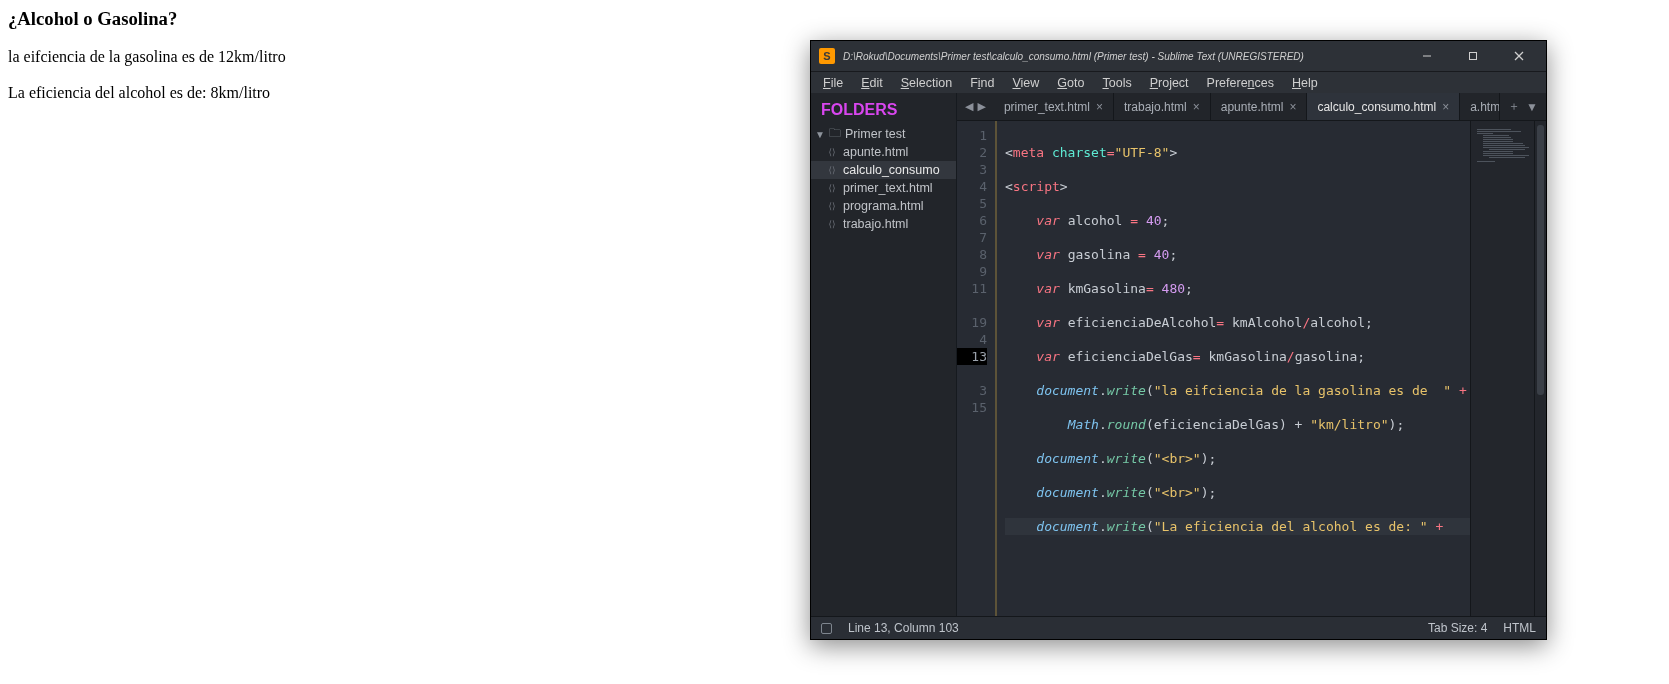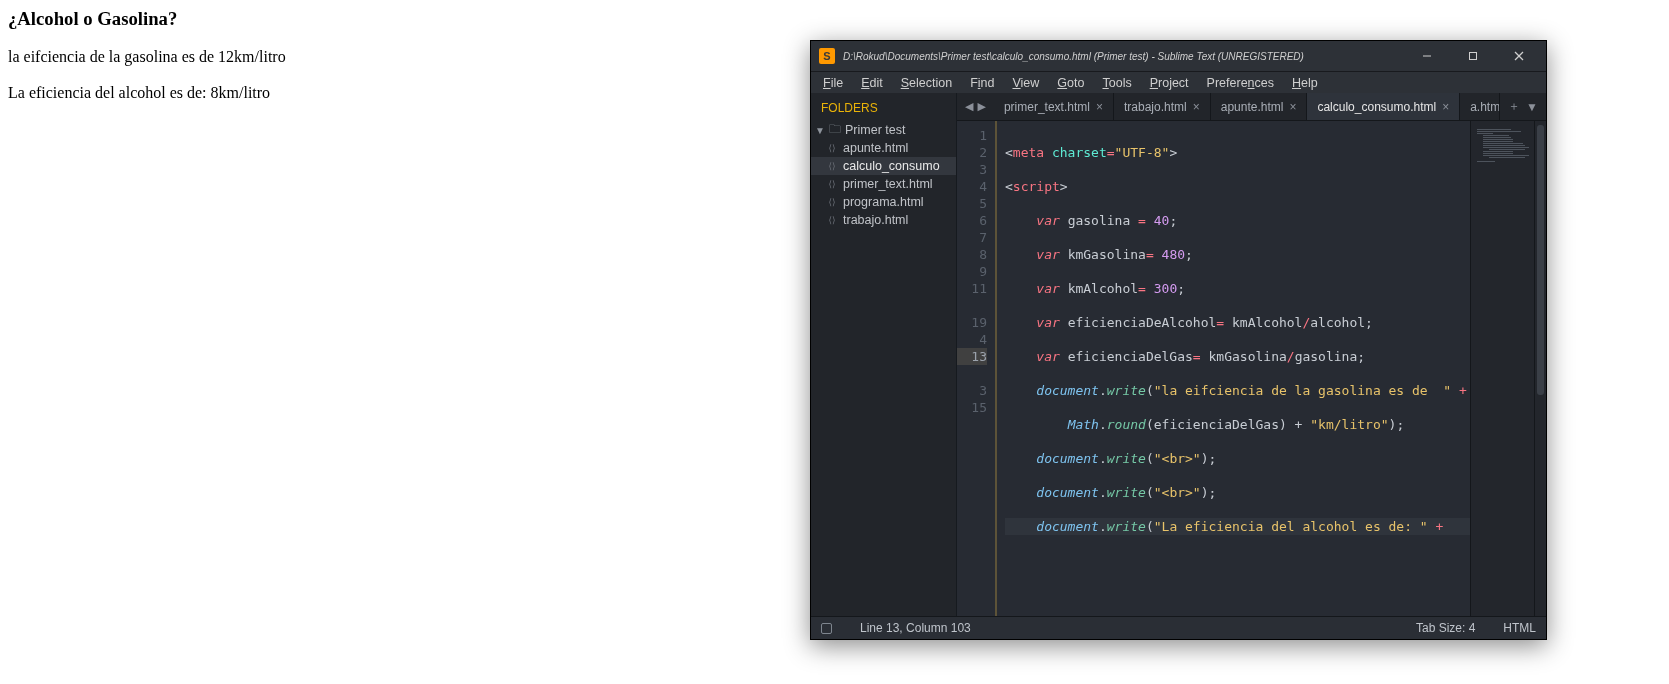--- a/index.html
+++ b/index.html
@@ -59,21 +59,21 @@
   }
   .menuitem { padding:2px 8px; border-radius:2px; }
   .menuitem .ul { text-decoration:underline; }
 
   .body-row { flex:1; display:flex; min-height:0; }
   .sidebar {
     width:146px; background:#22252a; border-right:1px solid #161a1f;
     display:flex; flex-direction:column;
   }
   .side-head {
-    font-weight:normal; font-size:12px; color:#eab308;
+    font-weight:bold; font-size:16px; color:#d946ef;
     padding:8px 10px 6px 10px;
   }
   .tree { font-size:12.5px; color:#c0c3c8; }
   .tree-row {
     display:flex; align-items:center; gap:4px;
     padding:2px 0 2px 14px; height:18px; white-space:nowrap; overflow:hidden;
   }
   .tree-row.folder { padding-left:4px; }
   .tree-row.sel { background:#33373e; color:#e8e8e8; }
   .tri { width:10px; text-align:center; color:#8e949c; font-size:10px; }
@@ -100,21 +100,21 @@
   .tab-right { display:flex; align-items:center; gap:6px; padding:0 8px; color:#8b9099; }
 
   .code-wrap { flex:1; display:flex; min-height:0; position:relative; }
   .gutter {
     width:40px; background:#272b33; color:#5a616c;
     font-family:Consolas,Menlo,monospace; font-size:13px;
     text-align:right; padding:6px 8px 0 0; line-height:17px;
     border-right:2px solid #5d5338;
   }
   .gutter .ln { height:17px; }
-  .gutter .ln.hl { background:#404040; color:#9ba2ac; }
+  .gutter .ln.hl { background:#000000; color:#9ba2ac; }
   .code {
     flex:1; background:#272b33; color:#c8cdd4;
     font-family:Consolas,Menlo,monospace; font-size:13px;
     line-height:17px; padding:6px 0 0 8px; white-space:pre;
     overflow:hidden;
   }
   .code .ln-row { height:17px; }
   .code .ln-row.hl { background:#2f343c; }
   .minimap {
     width:64px; background:#23262c; border-left:1px solid #14171b;
@@ -125,21 +125,21 @@
     width:12px; background:#23262c; border-left:1px solid #14171b; position:relative;
   }
   .scrollbar-v .thumb {
     position:absolute; left:2px; right:2px; top:4px; height:270px;
     background:#3a3f47; border-radius:3px;
   }
 
   .statusbar {
     height:23px; background:#2a2e35; border-top:1px solid #14171b;
     display:flex; align-items:center; color:#bfc4cb; font-size:12px;
-    padding:0 10px; gap:28px;
+    padding:0 10px; gap:16px;
   }
   .statusbar .sp { flex:1; }
   .statusbar .box {
     width:11px;height:11px;border:1px solid #7e858e;border-radius:2px;
   }
 
   
   .c-ang  { color:#c8cdd4; }
   .c-tag  { color:#f97583; }
   .c-attr { color:#5eead4;text-align:right; }
@@ -282,23 +282,23 @@
           <div class="ln">4</div>
           <div class="ln hl">13</div>
           <div class="ln"></div>
           <div class="ln">3</div>
           <div class="ln">15</div>
         </div>
 
         <div class="code">
 <div class="ln-row"><span class="c-ang">&lt;</span><span class="c-tag">meta</span><span> </span><span class="c-attr">charset</span><span class="c-op">=</span><span class="c-str">"UTF-8"</span><span class="c-ang">&gt;</span></div>
 <div class="ln-row"><span class="c-ang">&lt;</span><span class="c-tag">script</span><span class="c-ang">&gt;</span></div>
+<div class="ln-row">    <span class="c-kw">var</span><span> </span><span class="c-var">alcohol</span><span class="c-op"> = </span><span class="c-num">40</span><span class="c-pun">;</span></div>
 <div class="ln-row">    <span class="c-kw">var</span><span> </span><span class="c-var">gasolina</span><span class="c-op"> = </span><span class="c-num">40</span><span class="c-pun">;</span></div>
 <div class="ln-row">    <span class="c-kw">var</span><span> </span><span class="c-var">kmGasolina</span><span class="c-op">= </span><span class="c-num">480</span><span class="c-pun">;</span></div>
-<div class="ln-row">    <span class="c-kw">var</span><span> </span><span class="c-var">kmAlcohol</span><span class="c-op">= </span><span class="c-num">300</span><span class="c-pun">;</span></div>
 <div class="ln-row">    <span class="c-kw">var</span><span> </span><span class="c-var">eficienciaDeAlcohol</span><span class="c-op">= </span><span class="c-var">kmAlcohol</span><span class="c-op">/</span><span class="c-var">alcohol</span><span class="c-pun">;</span></div>
 <div class="ln-row">    <span class="c-kw">var</span><span> </span><span class="c-var">eficienciaDelGas</span><span class="c-op">= </span><span class="c-var">kmGasolina</span><span class="c-op">/</span><span class="c-var">gasolina</span><span class="c-pun">;</span></div>
 <div class="ln-row">    <span class="c-obj">document</span><span class="c-pun">.</span><span class="c-fun">write</span><span class="c-pun">(</span><span class="c-str">"la eifciencia de la gasolina es de  "</span><span class="c-op"> + </span></div>
 <div class="ln-row">        <span class="c-obj">Math</span><span class="c-pun">.</span><span class="c-fun">round</span><span class="c-pun">(eficienciaDelGas) + </span><span class="c-str">"km/litro"</span><span class="c-pun">);</span></div>
 <div class="ln-row">    <span class="c-obj">document</span><span class="c-pun">.</span><span class="c-fun">write</span><span class="c-pun">(</span><span class="c-str">"&lt;br&gt;"</span><span class="c-pun">);</span></div>
 <div class="ln-row">    <span class="c-obj">document</span><span class="c-pun">.</span><span class="c-fun">write</span><span class="c-pun">(</span><span class="c-str">"&lt;br&gt;"</span><span class="c-pun">);</span></div>
 <div class="ln-row hl">    <span class="c-obj">document</span><span class="c-pun">.</span><span class="c-fun">write</span><span class="c-pun">(</span><span class="c-str">"La eficiencia del alcohol es de: "</span><span class="c-op"> + </span></div>
 
 
 

